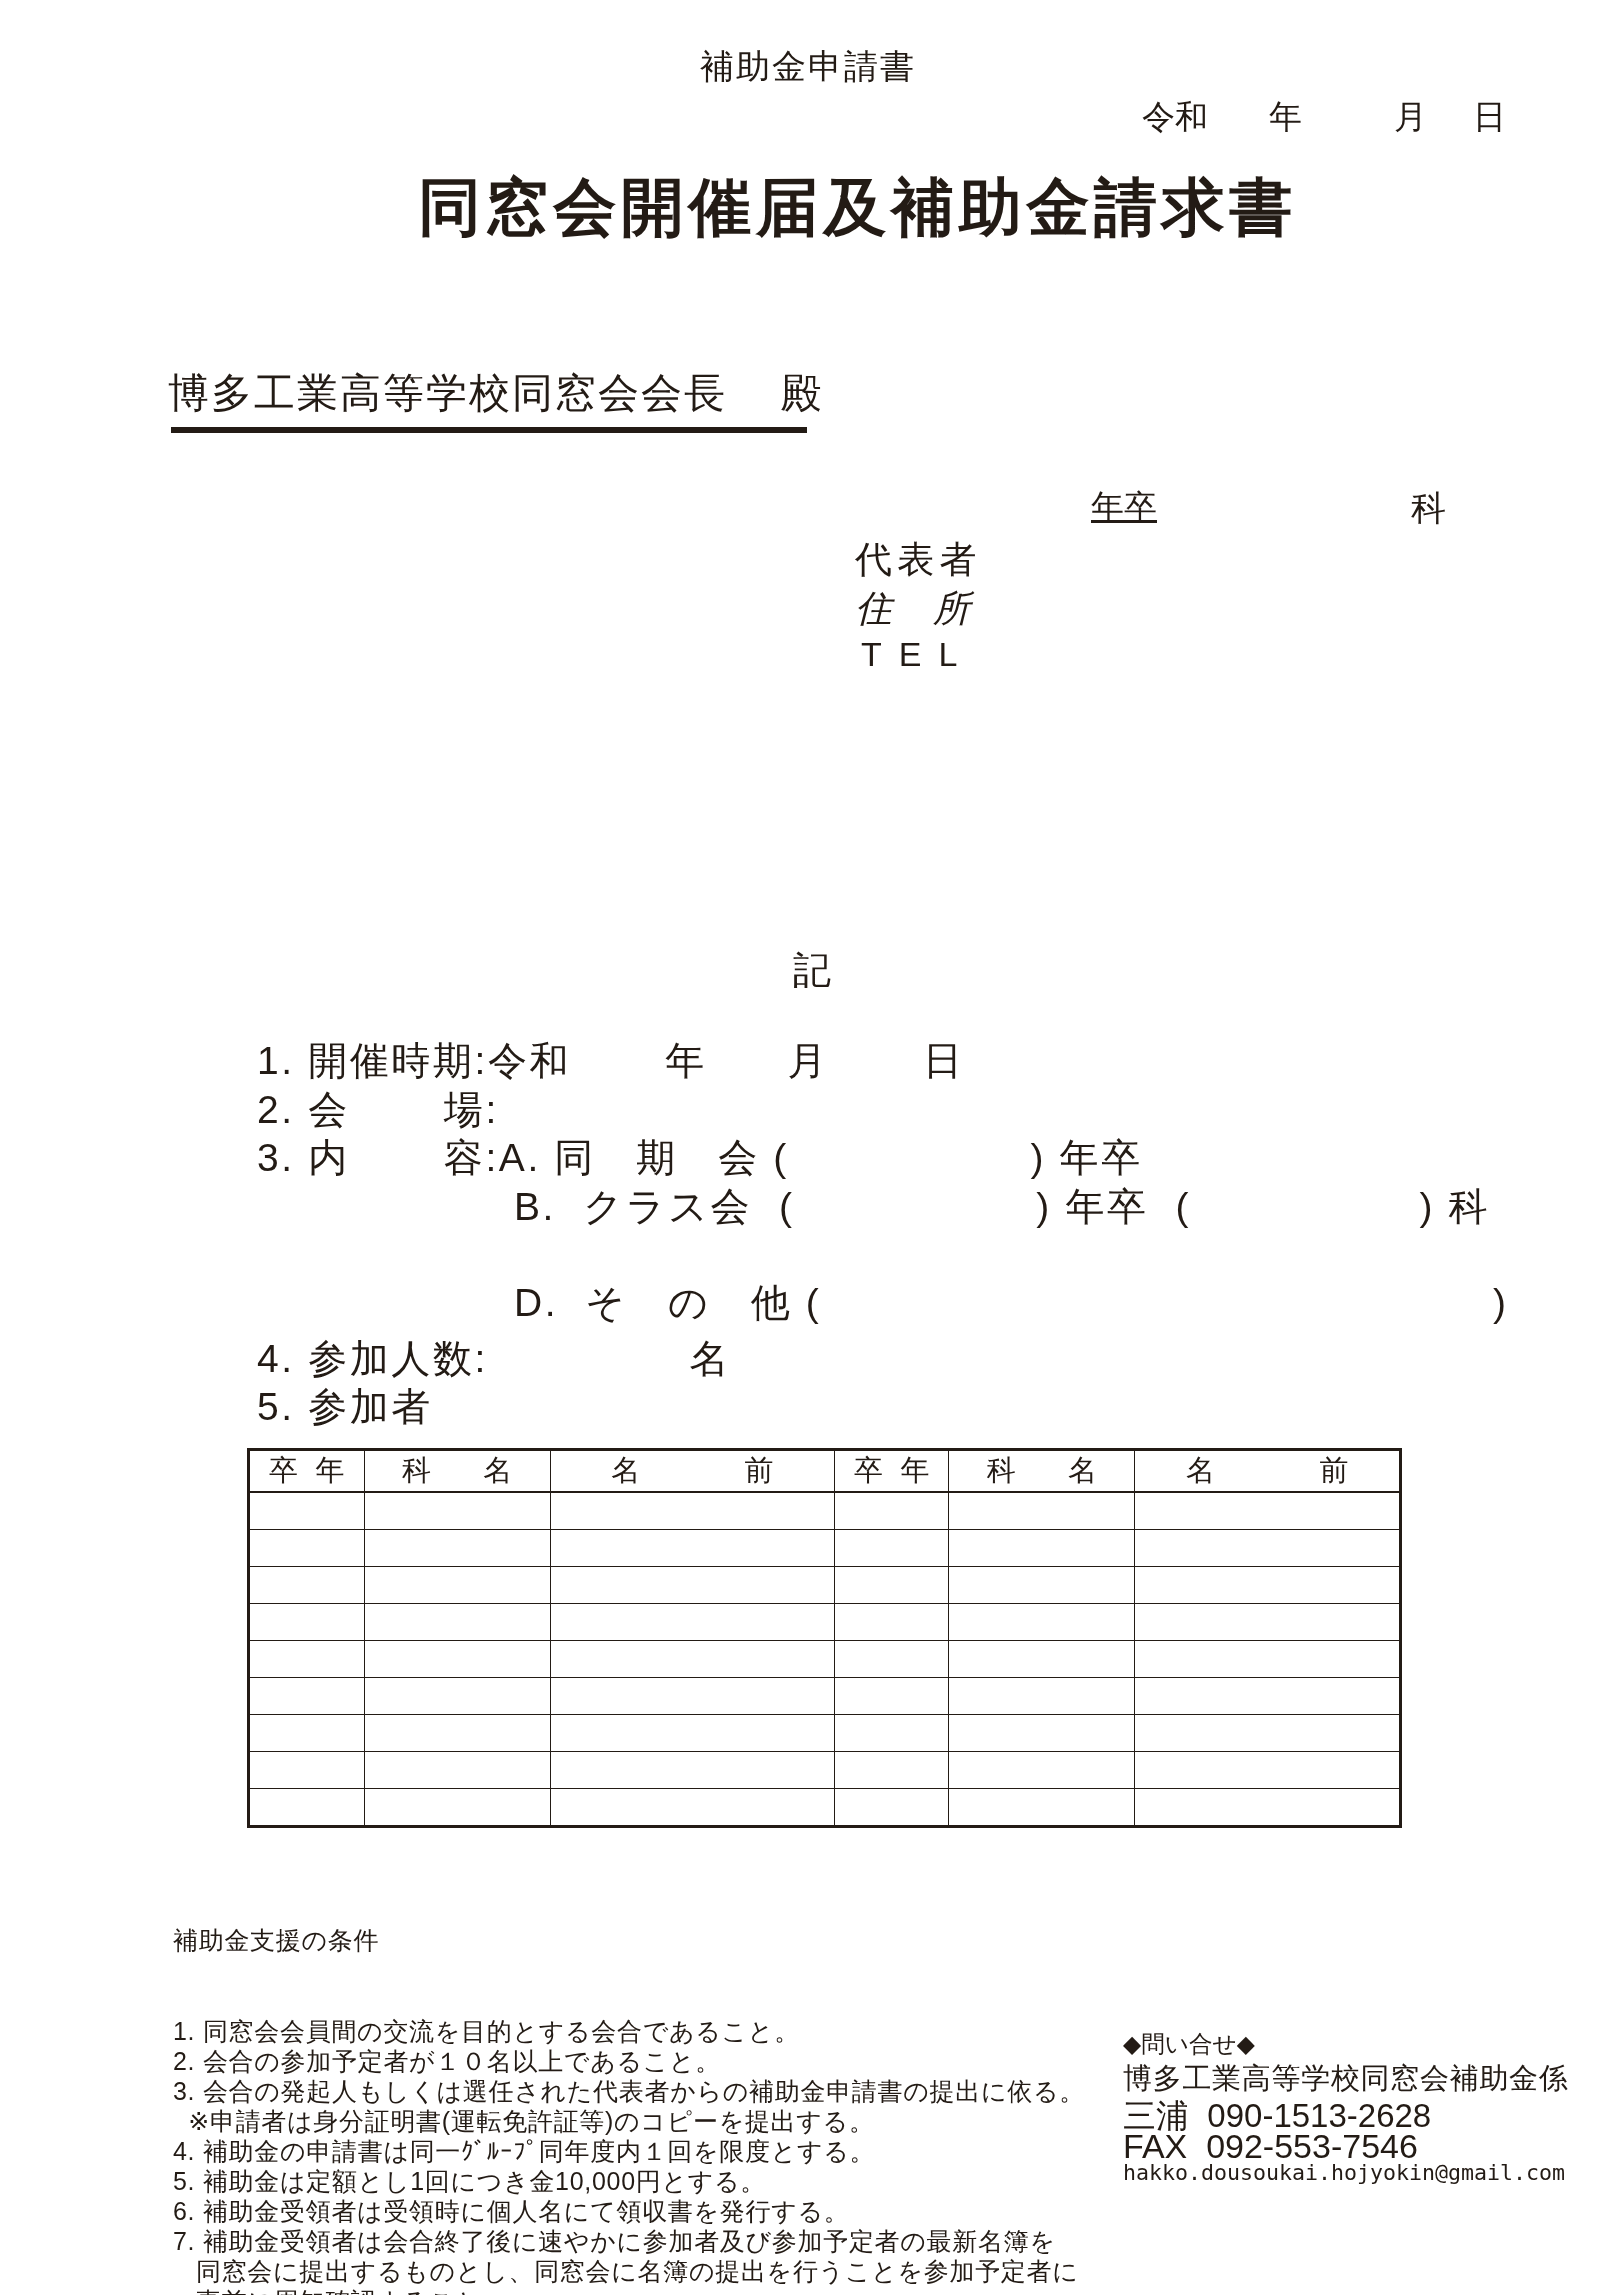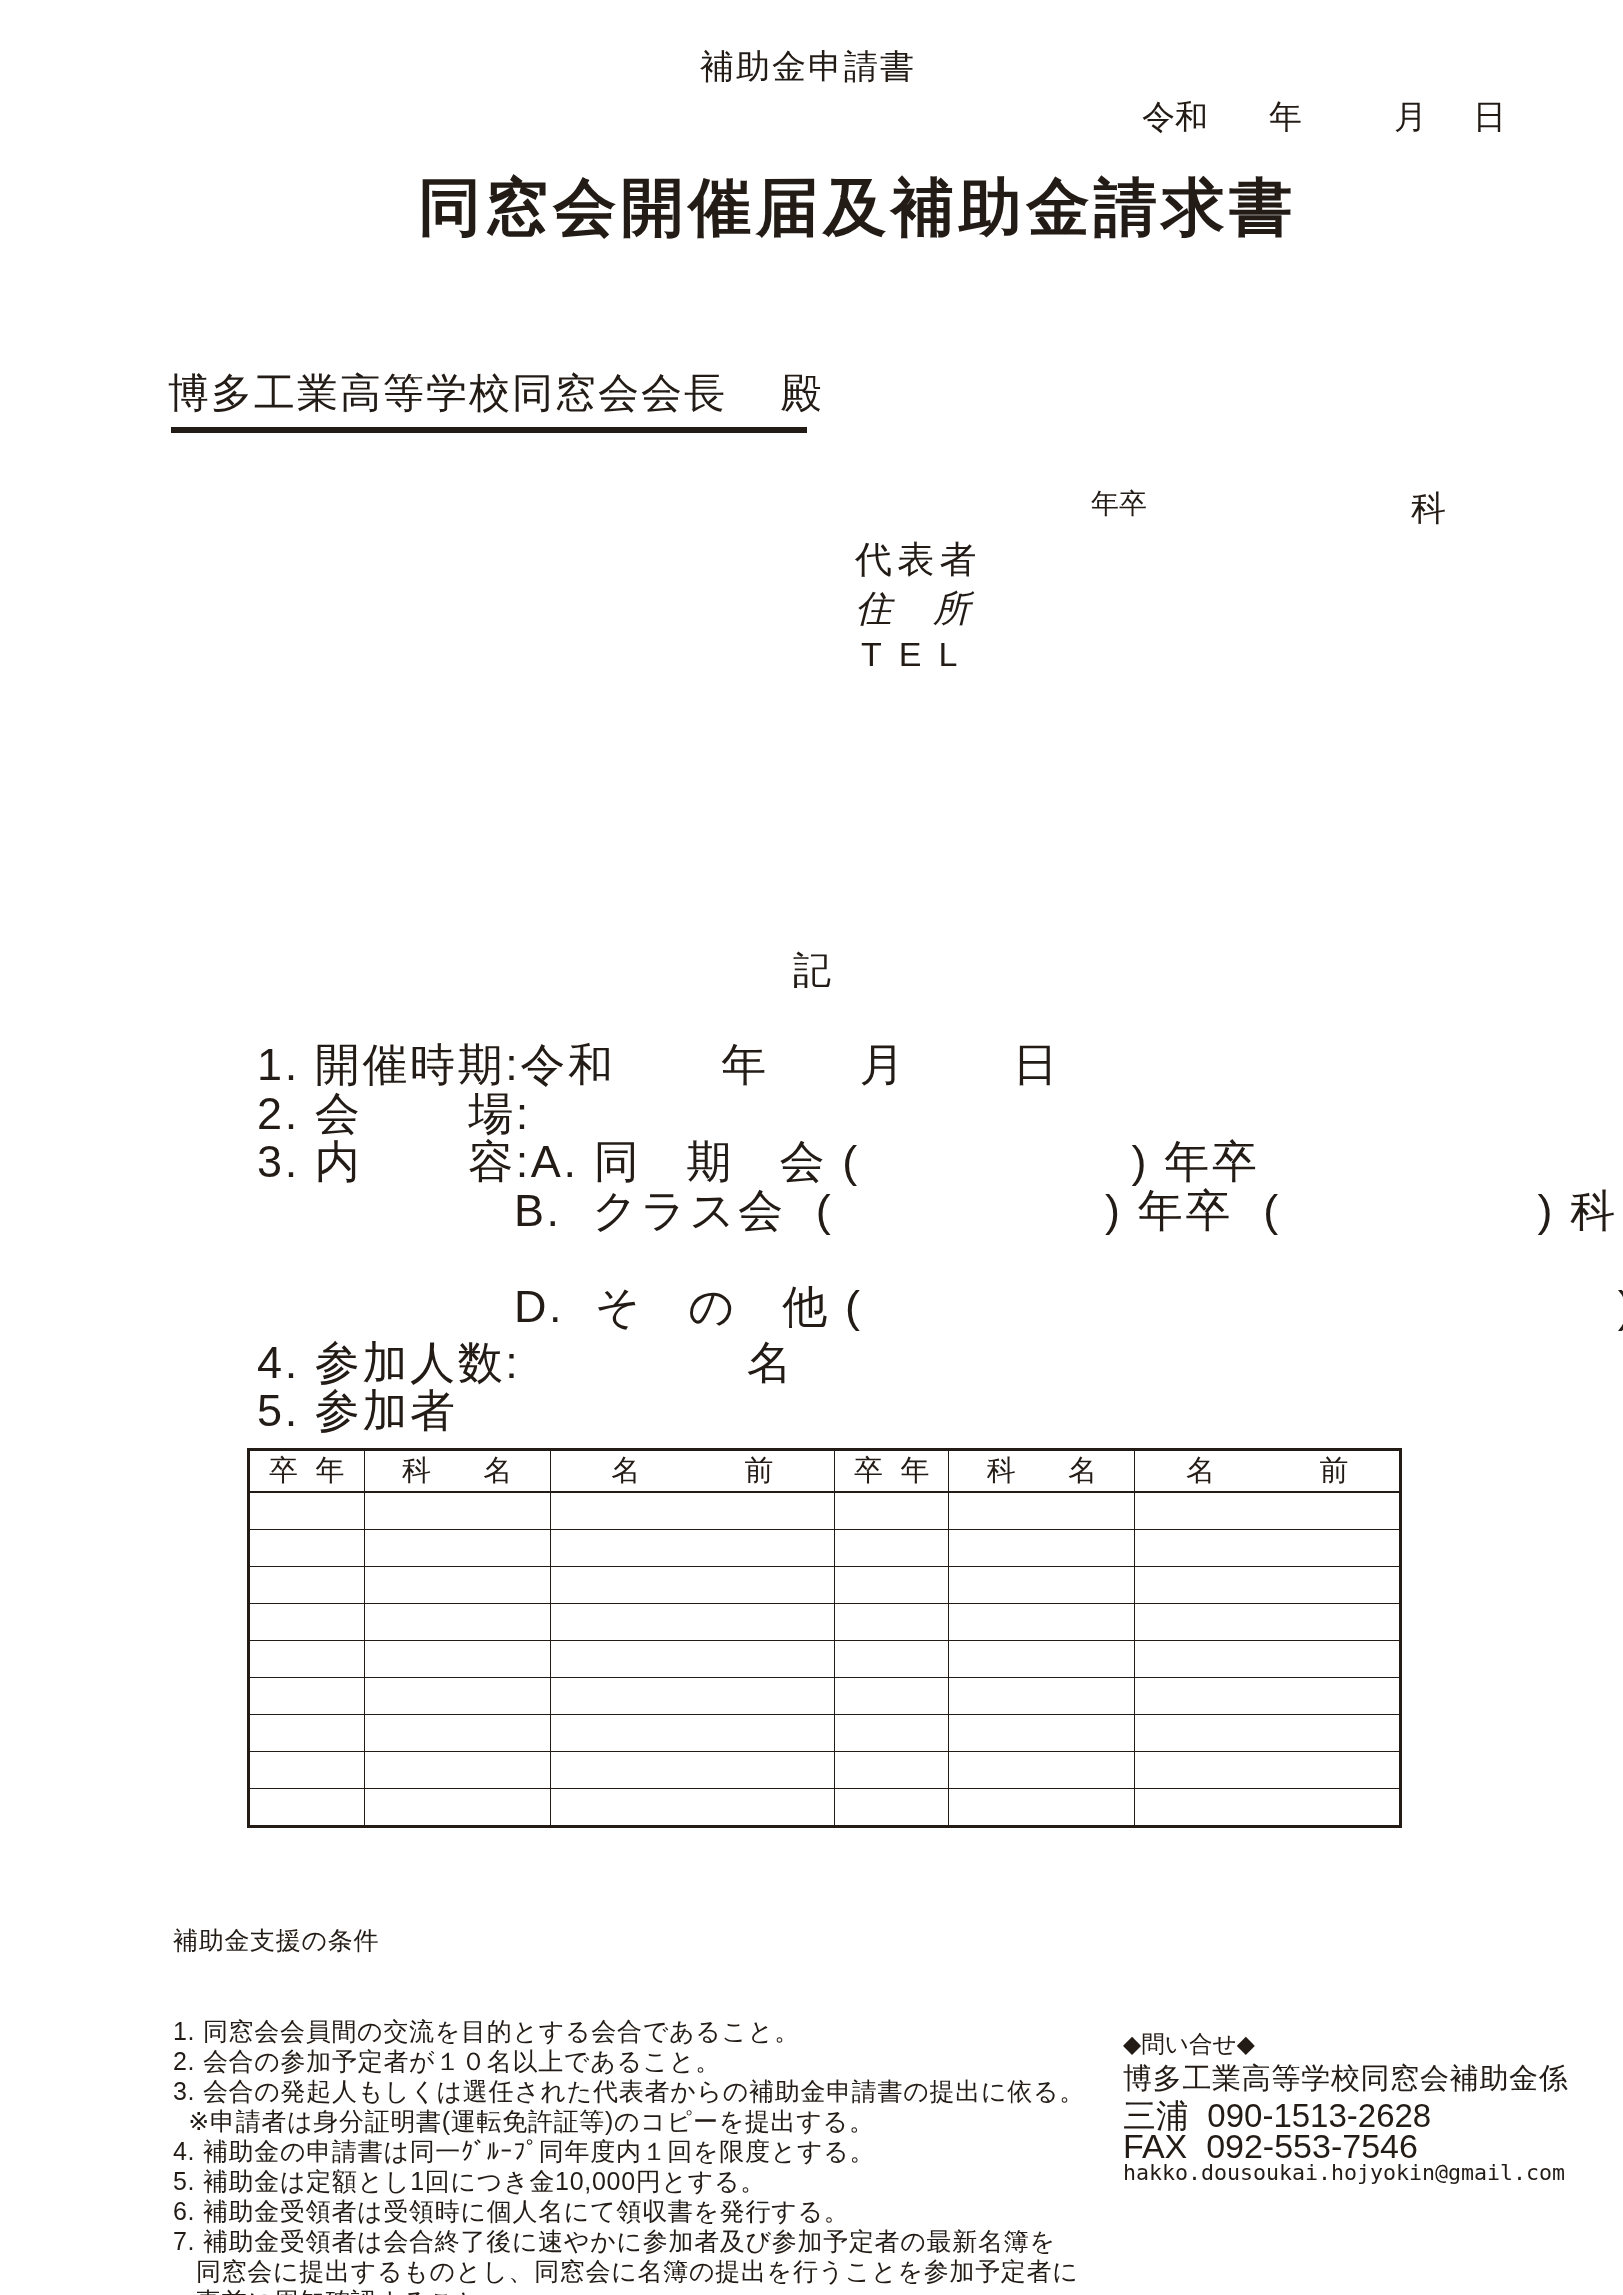--- a/index.html
+++ b/index.html
@@ -20,32 +20,32 @@
   .date-era{left:1142px;}
   .date-year{left:1269px;}
   .date-month{left:1394px;}
   .date-day{left:1473px;}
 
   .doc-title{left:418px;top:171px;font-size:63px;font-weight:bold;letter-spacing:4.6px;}
 
   .addressee{left:168px;top:370px;font-size:41px;letter-spacing:2px;}
   .addressee-underline{left:171px;top:427px;width:636px;height:5.9px;background:#231b15;}
 
-  .grad-year-label{left:1091px;top:488px;font-size:28px;}
+  .grad-year-label{left:1091px;top:488px;font-size:33px;text-decoration:underline;}
   .grad-dept-label{left:1411px;top:488px;font-size:35px;}
   .rep-label{left:855px;top:539px;font-size:37px;letter-spacing:5.2px;}
   .addr-label{left:855px;top:588px;font-size:37px;font-style:italic;}
   .tel-label{left:861px;top:635px;font-size:34px;letter-spacing:17px;}
 
   .body-par{left:168px;top:695px;font-size:39px;letter-spacing:1.3px;line-height:52px;}
   .body-par div{white-space:pre;}
 
   .notice-heading{left:793px;top:949px;font-size:38px;}
 
-  .det{font-size:45px;letter-spacing:2.6px;text-align:right;}
+  .det{font-size:39px;letter-spacing:2.6px;text-align:right;}
   .det-1{left:257px;top:1039px;}
   .det-2{left:257px;top:1088px;}
   .det-3{left:257px;top:1136px;}
   .det-4{left:514px;top:1185px;}
   .det-5{left:514px;top:1233px;}
   .det-6{left:514px;top:1281px;}
   .det-7{left:257px;top:1337px;}
   .det-8{left:257px;top:1385px;}
 
   table.participants{

